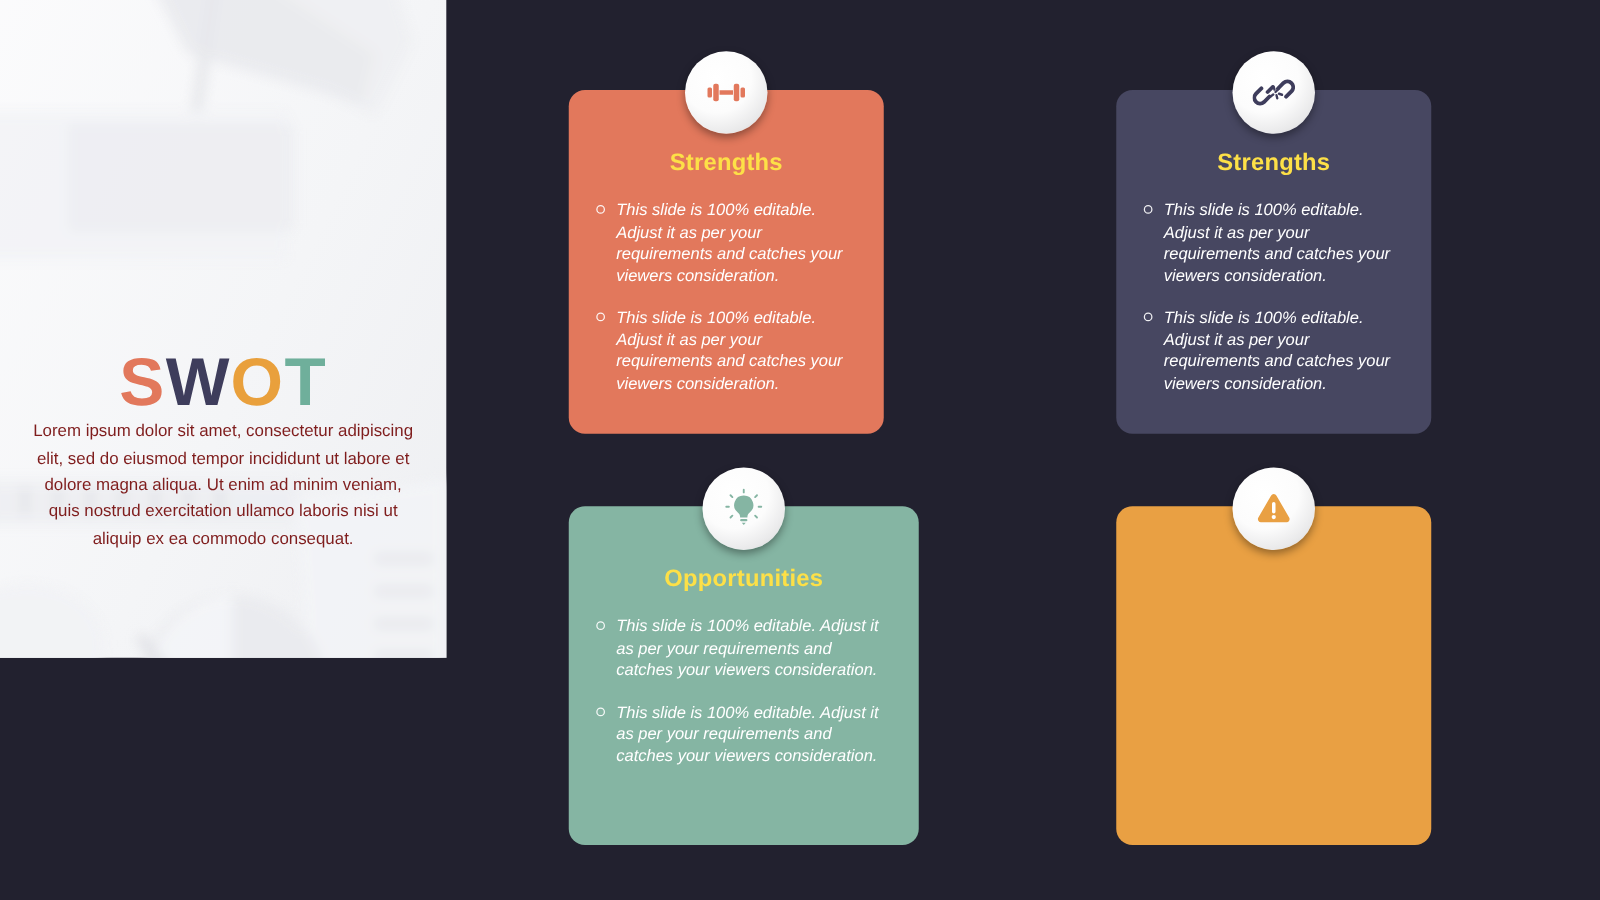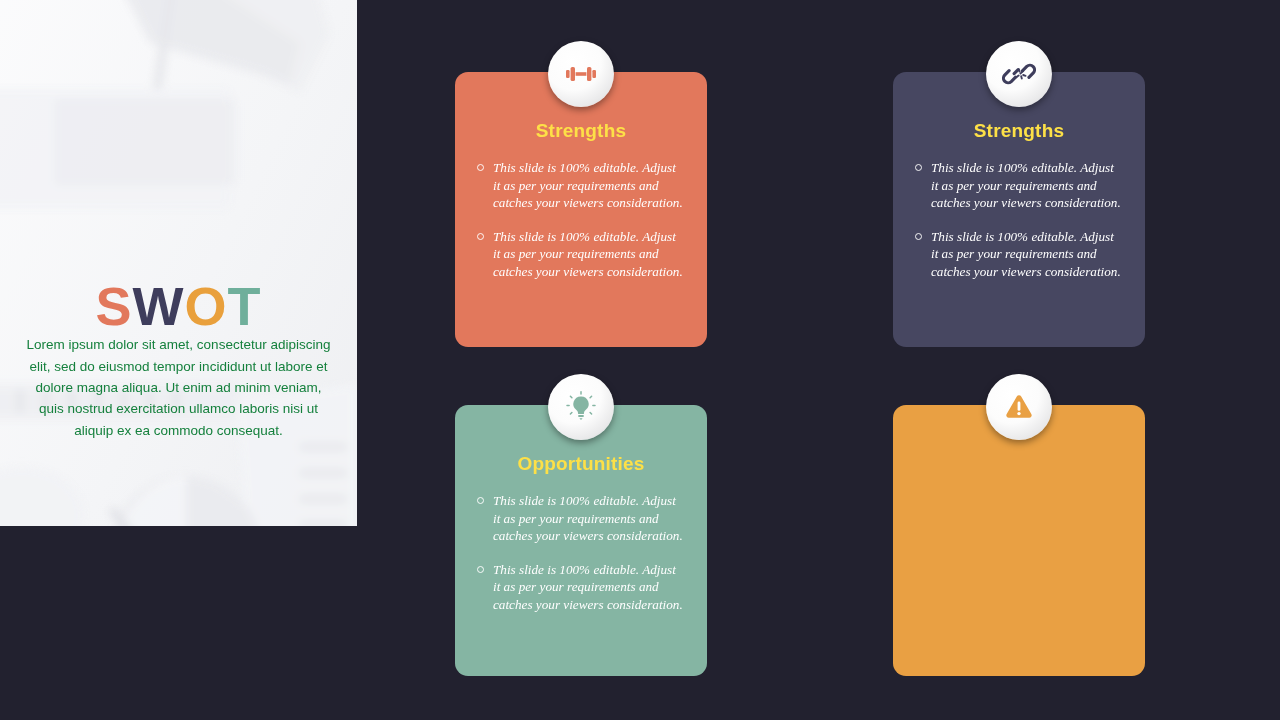--- a/index.html
+++ b/index.html
@@ -34,30 +34,30 @@
   .l-o { color:#E9A03C; }
   .l-t { color:#6FAF9B; }
 
   .analysis-word {
     font-size:56px; font-weight:bold; color:#3C3C3C;
     letter-spacing:-0.5px; margin-top:6px; text-align:center;
   }
 
   .left-body {
     width:310px; text-align:center;
-    font-size:13.5px; line-height:1.58; color:#15803d;
+    font-size:13.5px; line-height:1.58; color:#7f1d1d;
   }
 
   
   .grid-area { position:absolute; left:357px; top:0; width:923px; height:720px; }
 
   .quad { position:absolute; }
   .quad.q1 { left:98px;  top:72px;  width:252px; height:275px; }
   .quad.q2 { left:536px; top:72px;  width:252px; height:275px; }
-  .quad.q3 { left:98px;  top:405px; width:252px; height:271px; }
+  .quad.q3 { left:98px;  top:405px; width:280px; height:271px; }
   .quad.q4 { left:536px; top:405px; width:252px; height:271px; }
 
   .card {
     position:absolute; inset:0; border-radius:13px;
   }
   .card.coral { background:#E2785C; }
   .card.navy  { background:#474761; }
   .card.teal  { background:#85B5A3; }
   .card.amber { background:#E9A043; }
 
@@ -78,21 +78,21 @@
     padding:48px 22px 16px 22px;
   }
   .card-title {
     text-align:center; color:#fde047; font-weight:bold;
     font-size:19px; letter-spacing:0.2px;
   }
   .bullets { margin-top:17px; }
   .bullet {
     display:flex; gap:9px; margin-bottom:16px;
     color:#FFFFFF; font-style:italic; font-size:13.2px;
-    line-height:1.33; font-weight:500;font-family:Liberation Serif, serif;
+    line-height:1.33; font-weight:500;
   }
   .bullet:last-child { margin-bottom:0; }
   .bullet-mark {
     flex:0 0 auto; width:7px; height:7px; margin-top:5px;
     border:1.4px solid rgba(255,255,255,0.92); border-radius:50%;
   }
   .bullet-text { flex:1 1 auto; }
 </style>
 </head>
 <body>

